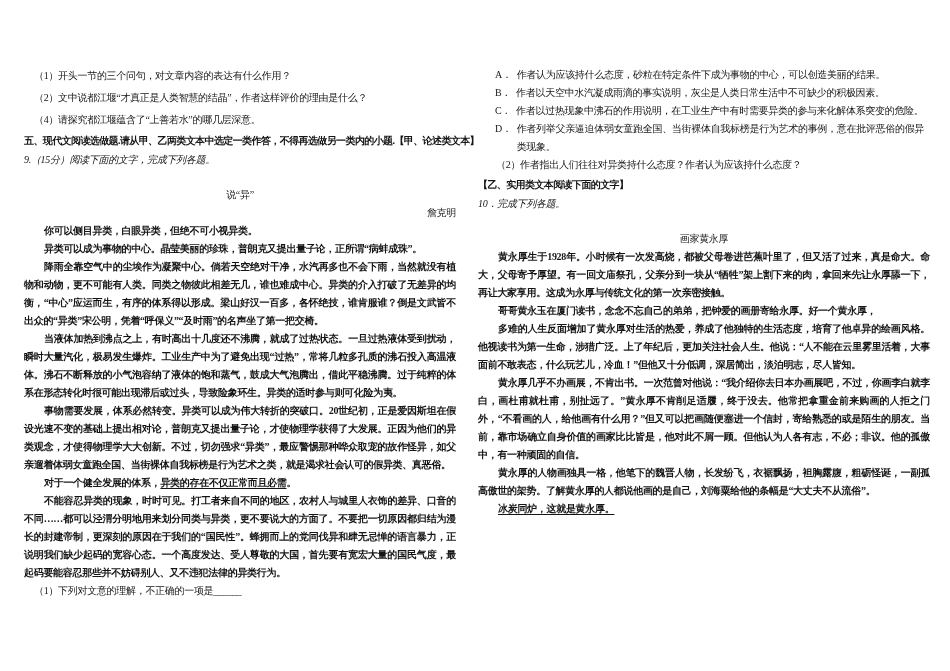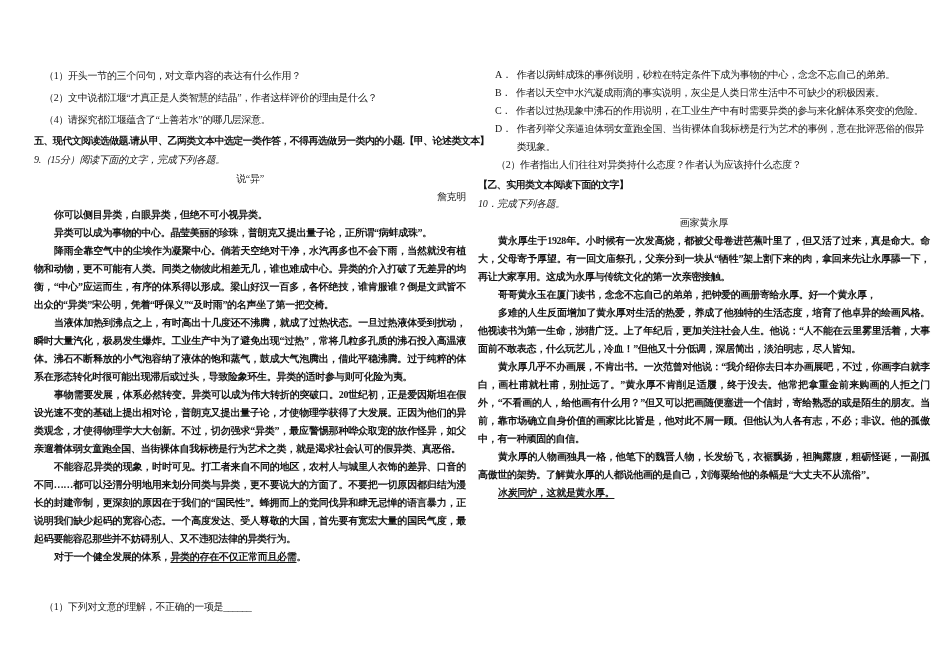--- a/index.html
+++ b/index.html
@@ -5,35 +5,35 @@
   html,body{margin:0;padding:0;}
   body{
     width:950px;height:671px;
     background:#ffffff;
     font-family:"Liberation Serif","DejaVu Serif",serif;
     color:#151515;
     -webkit-font-smoothing:antialiased;
   }
   .page{position:relative;width:950px;height:671px;background:#ffffff;overflow:hidden;}
   .col{position:absolute;top:66px;font-size:10px;line-height:18px;letter-spacing:-0.3px;text-align:justify;}
-  .col-left{left:34px;width:432px;}
+  .col-left{left:24px;width:432px;}
   .col-right{left:478px;width:452px;}
   .q-line{padding-left:10px;line-height:19px;margin-bottom:3px;text-align:left;}
   .sec-header{font-weight:bold;line-height:18px;margin-top:2px;white-space:nowrap;letter-spacing:-0.6px;}
   .lead-line{line-height:18px;margin-top:1px;text-align:left;font-style:italic;}
-  .essay-title{text-align:center;line-height:18px;margin-top:1px;}
+  .essay-title{text-align:center;line-height:18px;margin-top:17px;}
   .essay-author{text-align:right;line-height:18px;}
   .para{text-indent:2em;font-weight:bold;}
   .para-noindent{text-indent:0;}
   .ul{text-decoration:underline;text-underline-offset:2px;}
   .opt-row{display:flex;padding-left:17px;text-align:left;}
   .opt-label{flex:0 0 auto;margin-right:5px;}
   .opt-text{flex:1 1 auto;}
   .sub-q{padding-left:18px;text-align:left;}
-  .sub-q-left{padding-left:10px;text-align:left;margin-top:32px;}
+  .sub-q-left{padding-left:10px;text-align:left;}
 </style>
 </head>
 <body>
 
 <div class="page">
 
   <div class="col col-left">
     <div class="q-line">（1）开头一节的三个问句，对文章内容的表达有什么作用？</div>
     <div class="q-line">（2）文中说都江堰“才真正是人类智慧的结晶”，作者这样评价的理由是什么？</div>
     <div class="q-line">（4）请探究都江堰蕴含了“上善若水”的哪几层深意。</div>
@@ -42,31 +42,31 @@
     <div class="lead-line">9.（15分）阅读下面的文字，完成下列各题。</div>
 
     <div class="essay-title">说“异”</div>
     <div class="essay-author">詹克明</div>
 
     <div class="para">你可以侧目异类，白眼异类，但绝不可小视异类。</div>
     <div class="para">异类可以成为事物的中心。晶莹美丽的珍珠，普朗克又提出量子论，正所谓“病蚌成珠”。</div>
     <div class="para">降雨全靠空气中的尘埃作为凝聚中心。倘若天空绝对干净，水汽再多也不会下雨，当然就没有植物和动物，更不可能有人类。同类之物彼此相差无几，谁也难成中心。异类的介入打破了无差异的均衡，“中心”应运而生，有序的体系得以形成。梁山好汉一百多，各怀绝技，谁肯服谁？倒是文武皆不出众的“异类”宋公明，凭着“呼保义”“及时雨”的名声坐了第一把交椅。</div>
     <div class="para">当液体加热到沸点之上，有时高出十几度还不沸腾，就成了过热状态。一旦过热液体受到扰动，瞬时大量汽化，极易发生爆炸。工业生产中为了避免出现“过热”，常将几粒多孔质的沸石投入高温液体。沸石不断释放的小气泡容纳了液体的饱和蒸气，鼓成大气泡腾出，借此平稳沸腾。过于纯粹的体系在形态转化时很可能出现滞后或过头，导致险象环生。异类的适时参与则可化险为夷。</div>
     <div class="para">事物需要发展，体系必然转变。异类可以成为伟大转折的突破口。20世纪初，正是爱因斯坦在假设光速不变的基础上提出相对论，普朗克又提出量子论，才使物理学获得了大发展。正因为他们的异类观念，才使得物理学大大创新。不过，切勿强求“异类”，最应警惕那种哗众取宠的故作怪异，如父亲遛着体弱女童跑全国、当街裸体自我标榜是行为艺术之类，就是渴求社会认可的假异类、真恶俗。</div>
+    <div class="para"><span>对于一个健全发展的体系，</span><span class="ul">异类的存在不仅正常而且必需</span><span>。</span></div>
+
     <div class="para">不能容忍异类的现象，时时可见。打工者来自不同的地区，农村人与城里人衣饰的差异、口音的不同……都可以泾渭分明地用来划分同类与异类，更不要说大的方面了。不要把一切原因都归结为漫长的封建帝制，更深刻的原因在于我们的“国民性”。蜂拥而上的党同伐异和肆无忌惮的语言暴力，正说明我们缺少起码的宽容心态。一个高度发达、受人尊敬的大国，首先要有宽宏大量的国民气度，最起码要能容忍那些并不妨碍别人、又不违犯法律的异类行为。</div>
-
-    <div class="para"><span>对于一个健全发展的体系，</span><span class="ul">异类的存在不仅正常而且必需</span><span>。</span></div>
 
     <div class="sub-q-left">（1）下列对文意的理解，不正确的一项是______</div>
   </div>
 
   <div class="col col-right">
     <div class="opt-row">
       <span class="opt-label">A．</span>
-      <span class="opt-text">作者以病蚌成珠的事例说明，砂粒在特定条件下成为事物的中心，念念不忘自己的弟弟。</span>
+      <span class="opt-text">作者认为应该持什么态度，砂粒在特定条件下成为事物的中心，可以创造美丽的结果。</span>
     </div>
     <div class="opt-row">
       <span class="opt-label">B．</span>
       <span class="opt-text">作者以天空中水汽凝成雨滴的事实说明，灰尘是人类日常生活中不可缺少的积极因素。</span>
     </div>
     <div class="opt-row">
       <span class="opt-label">C．</span>
       <span class="opt-text">作者以过热现象中沸石的作用说明，在工业生产中有时需要异类的参与来化解体系突变的危险。</span>
     </div>
     <div class="opt-row">

